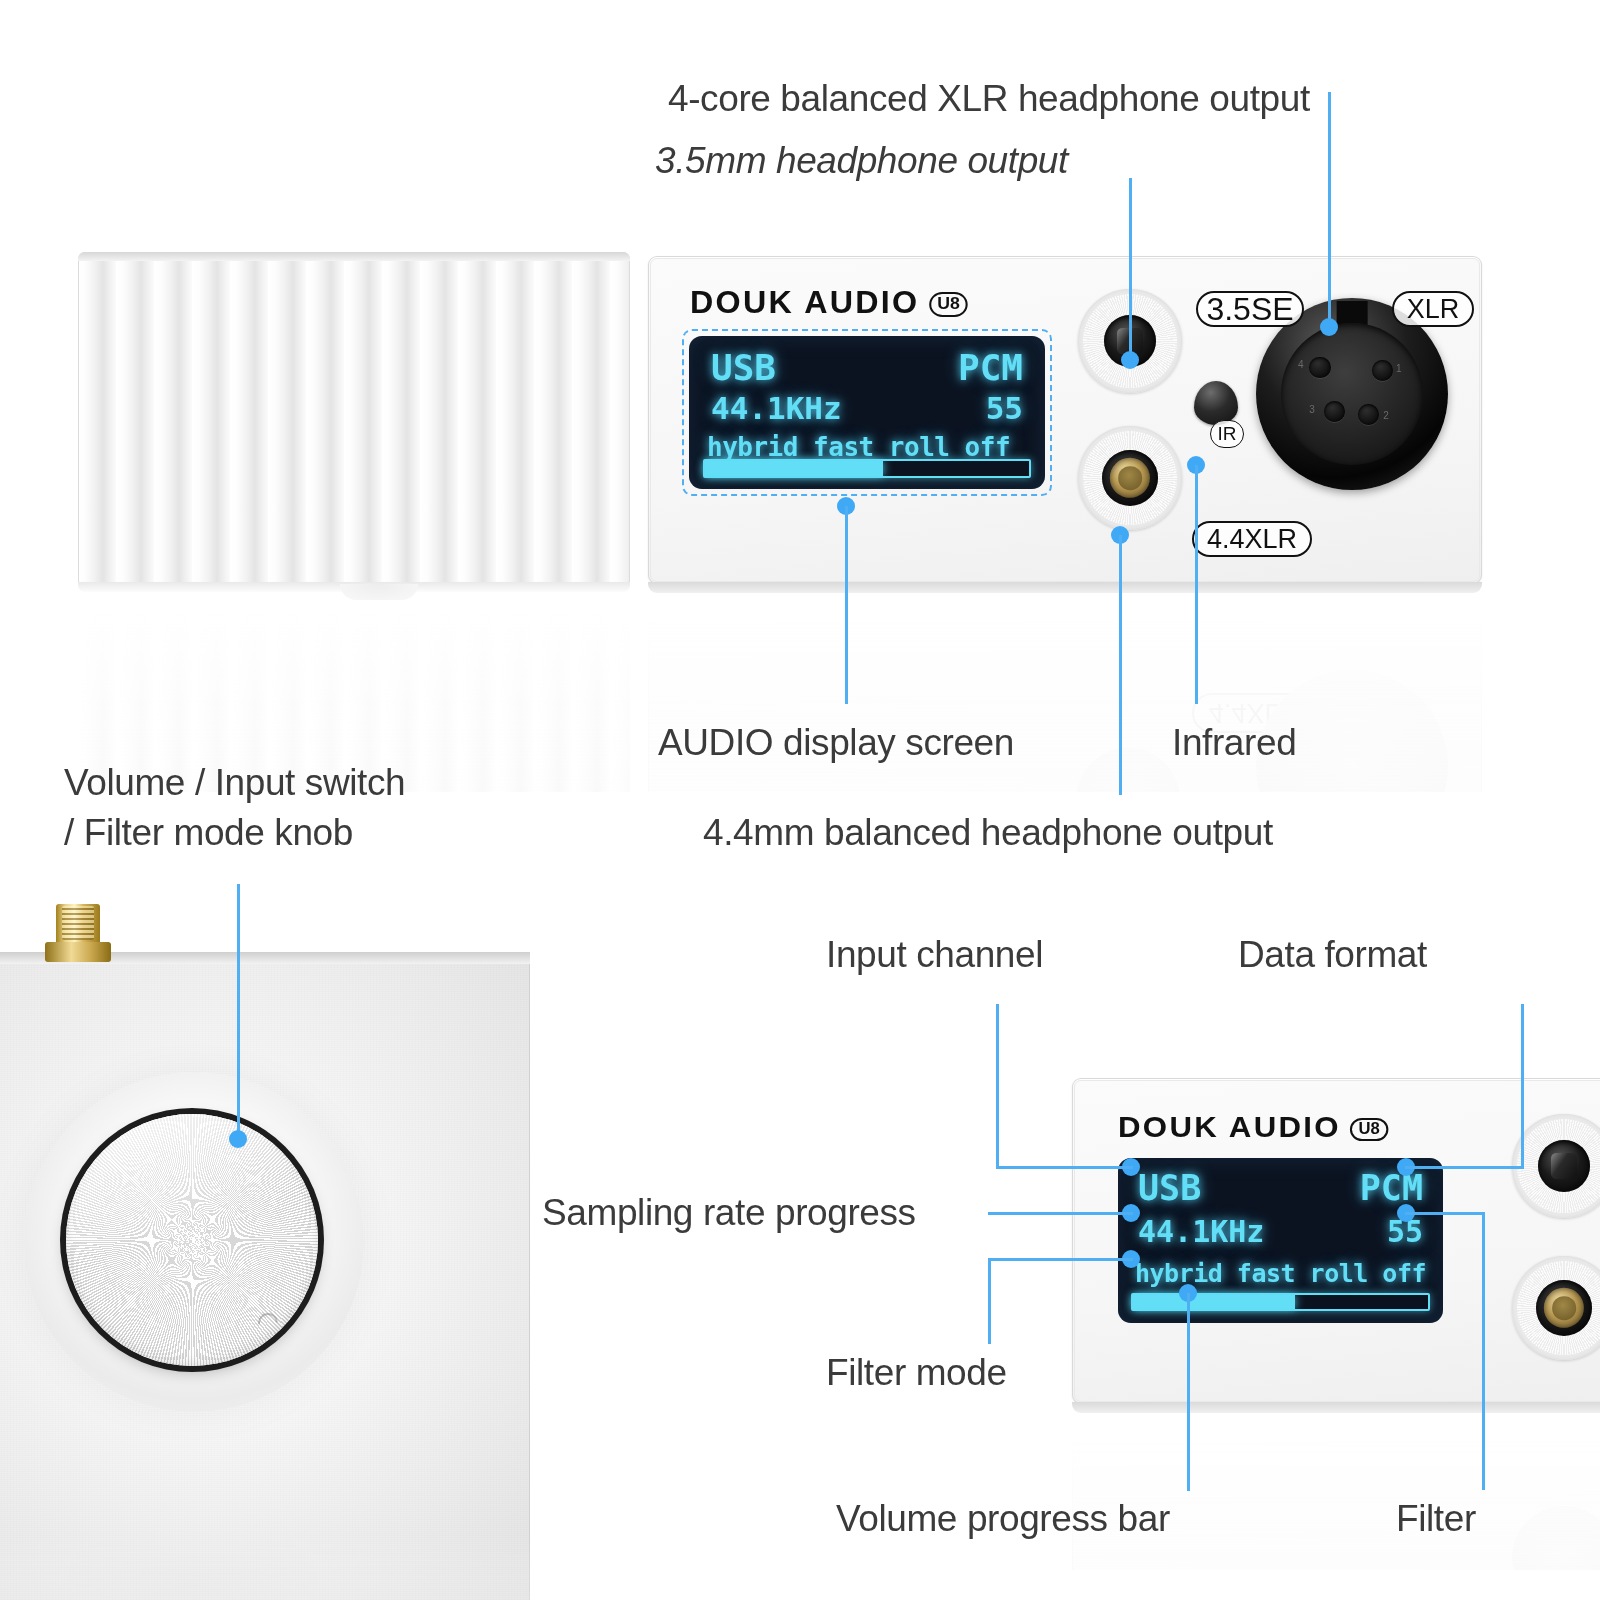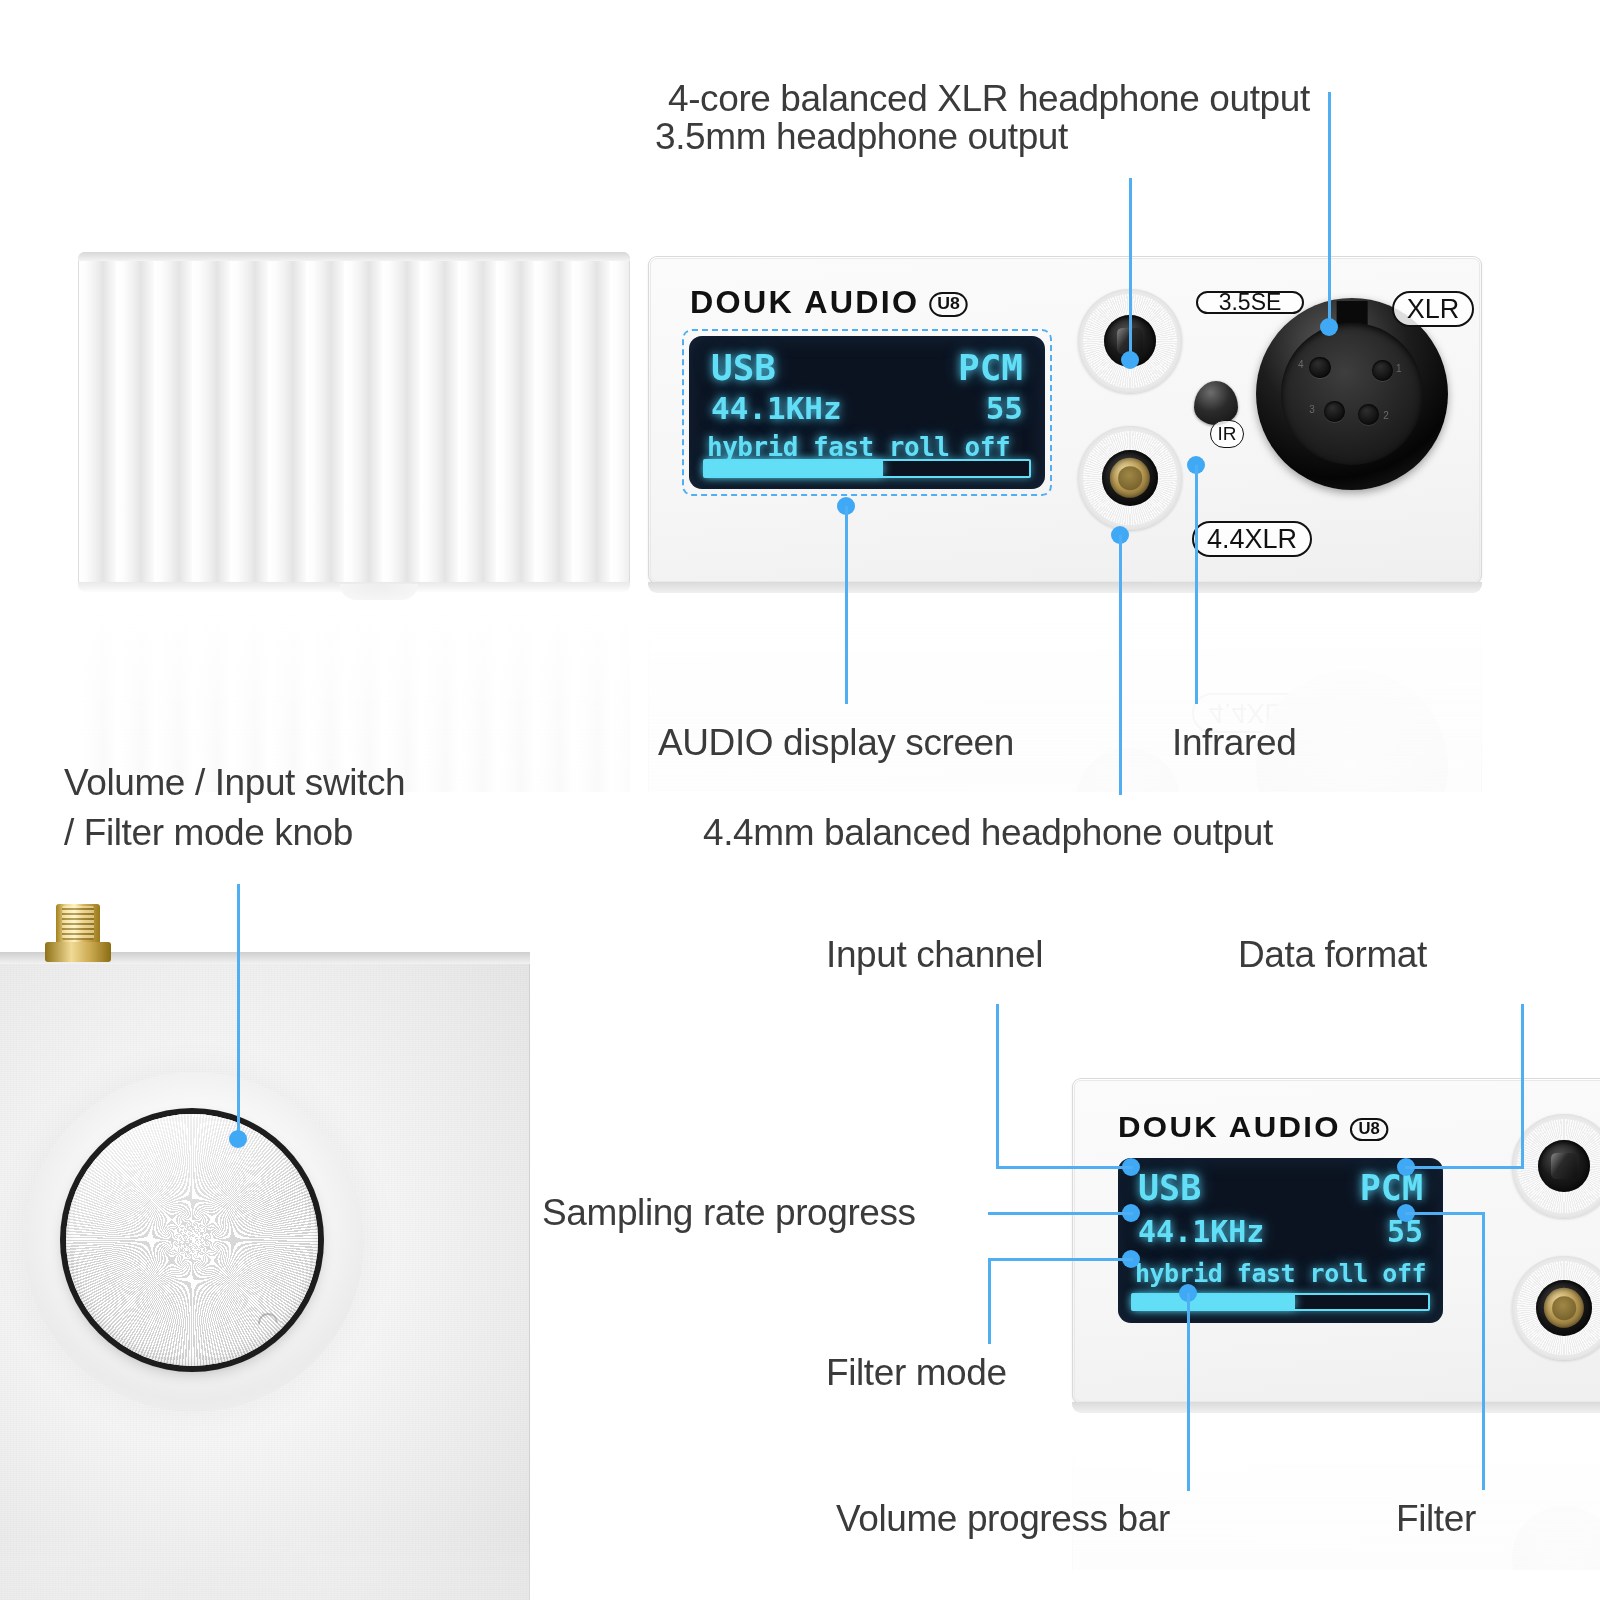--- a/index.html
+++ b/index.html
@@ -322,21 +322,21 @@
         <div class="pin" style="left:64%;top:26%;"></div>
         <div class="pin" style="left:30%;top:55%;"></div>
         <div class="pin" style="left:54%;top:57%;"></div>
         <span class="pnum" style="left:12%;top:25%;">4</span>
         <span class="pnum" style="left:81%;top:28%;">1</span>
         <span class="pnum" style="left:20%;top:57%;">3</span>
         <span class="pnum" style="left:72%;top:61%;">2</span>
       </div>
     </div>
 
-    <div class="pill" style="left:548px;top:35px;width:108px;height:23px;font-size:23px;text-decoration:underline;">3.5SE</div>
+    <div class="pill" style="left:548px;top:35px;width:108px;height:36px;font-size:32px;">3.5SE</div>
     <div class="pill" style="left:744px;top:35px;width:82px;height:36px;font-size:27px;">XLR</div>
     <div class="pill" style="left:544px;top:265px;width:120px;height:36px;font-size:27px;">4.4XLR</div>
     <div class="pill" style="left:562px;top:164px;width:34px;height:28px;font-size:19px;border-width:1.6px;">IR</div>
   </div>
 </div>
 
 <div class="abs reflect" style="left:78px;top:592px;width:1404px;height:200px;">
   <div class="abs" style="left:0;top:-136px;width:552px;height:336px;
       background:repeating-linear-gradient(90deg,#ffffff 0px,#fcfcfc 7px,#f3f3f3 17px,#eaeaea 25px,#f2f2f2 31px,#fdfdfd 38px);
       border-radius:7px;"></div>
@@ -361,21 +361,21 @@
 <div class="dot" style="left:846px;top:506px;"></div>
 <div class="lead v" style="left:845px;top:506px;height:198px;"></div>
 
 <div class="dot" style="left:1196px;top:465px;"></div>
 <div class="lead v" style="left:1195px;top:465px;height:239px;"></div>
 
 <div class="dot" style="left:1120px;top:535px;"></div>
 <div class="lead v" style="left:1119px;top:535px;height:260px;"></div>
 
 <div class="anno" style="left:668px;top:36px;margin-top:38px;">4-core balanced XLR headphone output</div>
-<div class="anno" style="left:655px;top:112px;">3.5mm headphone output</div>
+<div class="anno" style="left:655px;top:136px;font-style:italic;">3.5mm headphone output</div>
 <div class="anno" style="left:658px;top:718px;">AUDIO display screen</div>
 <div class="anno" style="left:1172px;top:718px;">Infrared</div>
 <div class="anno" style="left:655px;top:808px;margin-left:48px;">4.4mm balanced headphone output</div>
 
 <div class="abs" id="chassis">
   <div class="chassis-body">
     <div class="chassis-grain"></div>
   </div>
   <div class="chassis-top"></div>
 

